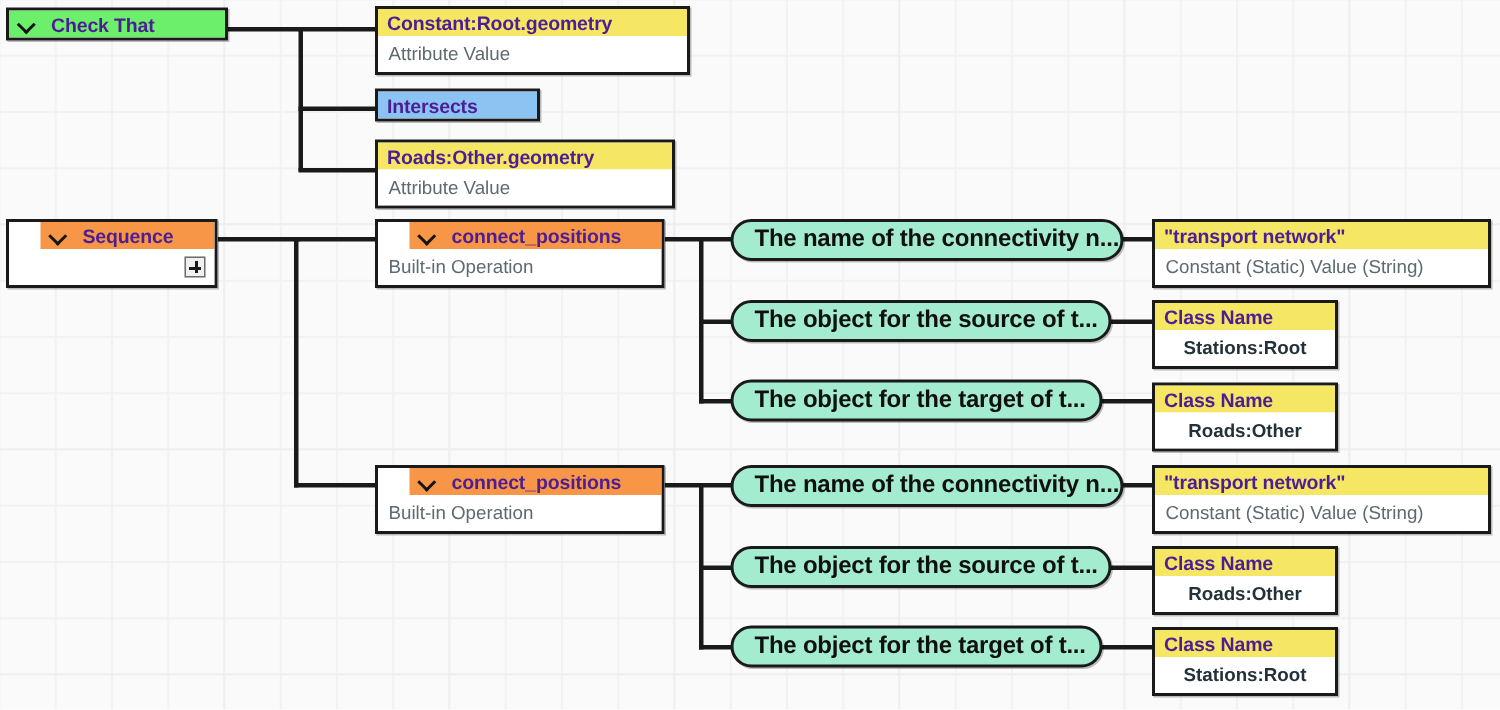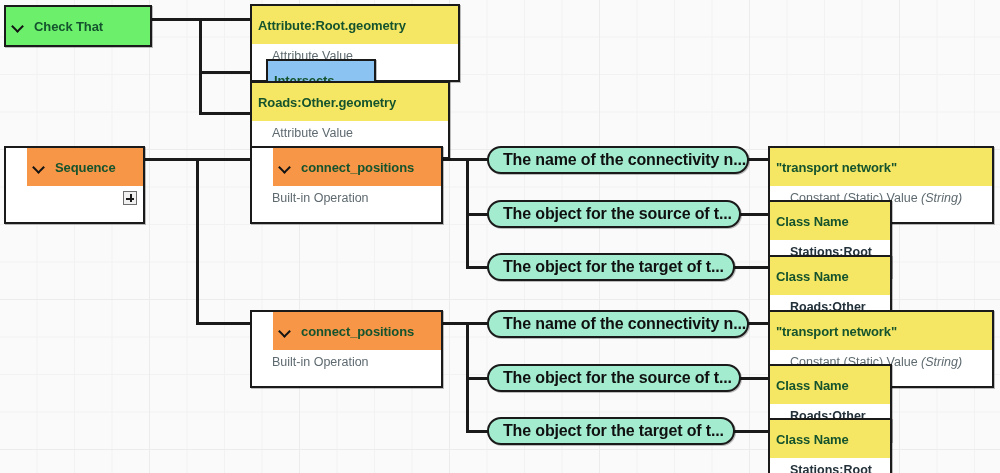--- a/index.html
+++ b/index.html
@@ -42,41 +42,40 @@
     box-sizing: border-box;
     border: 2px solid #1a1a1a;
     background: #ffffff;
     box-shadow: 1px 1px 0 rgba(0,0,0,0.25);
     overflow: hidden;
   }
   .node .hdr {
     display: flex;
     align-items: center;
     box-sizing: border-box;
-    height: 38px;
+    height: 18px;
     padding: 0 6px;
     font-size: 13px;
     font-weight: bold;
-    color: #14532d;
+    color: #4c1d95;
     white-space: nowrap;
     letter-spacing: -0.1px;
   }
   .node .sub {
     box-sizing: border-box;
-    height: 36px;
+    height: 24px;
     line-height: 24px;
     padding: 0 7px;
     font-size: 12.5px;
     color: #5e6a70;
     background: #ffffff;
     white-space: nowrap;
-    margin-left: 13px;
-  }
-  .node .sub .it { font-style: italic; }
-  .node .sub.dark { color: #23313a; font-weight: bold; }
+  }
+  .node .sub .it { }
+  .node .sub.dark { color: #23313a; font-weight: bold; text-align: center; }
 
   
   .hdr.green  { background: #6cf06c; }
   .hdr.orange { background: #f79646; margin-left: 21px; }
   .hdr.yellow { background: #f5e663; }
   .hdr.blue   { background: #8bc4f2; }
 
   
   .chev {
     display: inline-block;
@@ -172,32 +171,32 @@
 
   <div class="node" style="left:4px; top:5px; width:148px;">
     <div class="hdr green">
       <span class="chev"></span>
       <span>Check That</span>
     </div>
   </div>
 
   <div class="node" style="left:250px; top:4px; width:210px;">
     <div class="hdr yellow">
-      <span>Attribute:Root.geometry</span>
+      <span>Constant:Root.geometry</span>
     </div>
     <div class="sub">Attribute Value</div>
   </div>
 
-  <div class="node" style="left:266px; top:59px; width:110px;">
+  <div class="node" style="left:250px; top:59px; width:110px;">
     <div class="hdr blue">
       <span>Intersects</span>
     </div>
   </div>
 
-  <div class="node" style="left:250px; top:81px; width:200px;">
+  <div class="node" style="left:250px; top:93px; width:200px;">
     <div class="hdr yellow">
       <span>Roads:Other.geometry</span>
     </div>
     <div class="sub">Attribute Value</div>
   </div>
 
   <div class="node" style="left:4px; top:146px; width:141px;">
     <div class="hdr orange">
       <span class="chev"></span>
       <span>Sequence</span>

